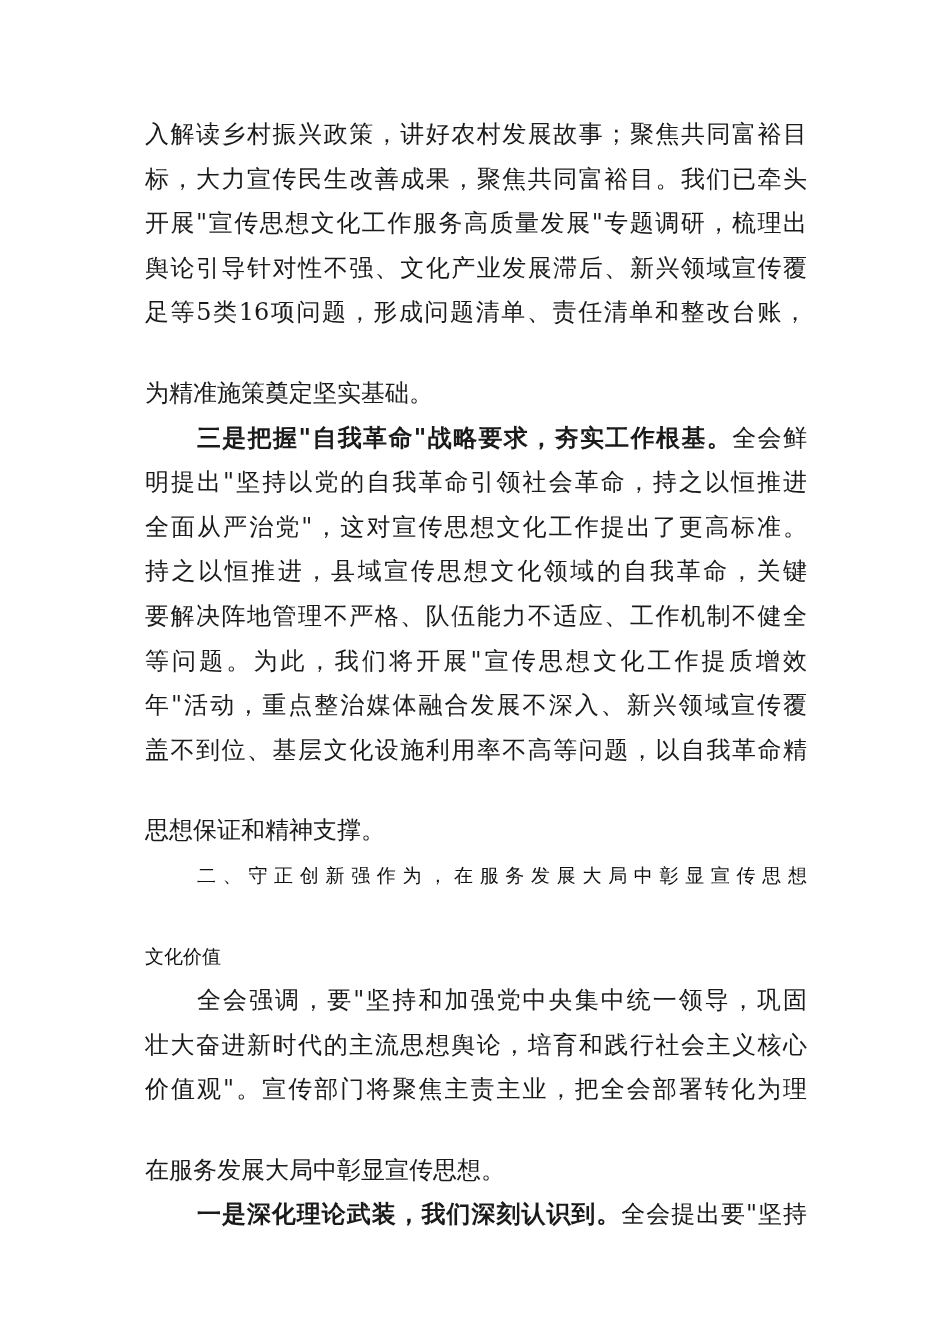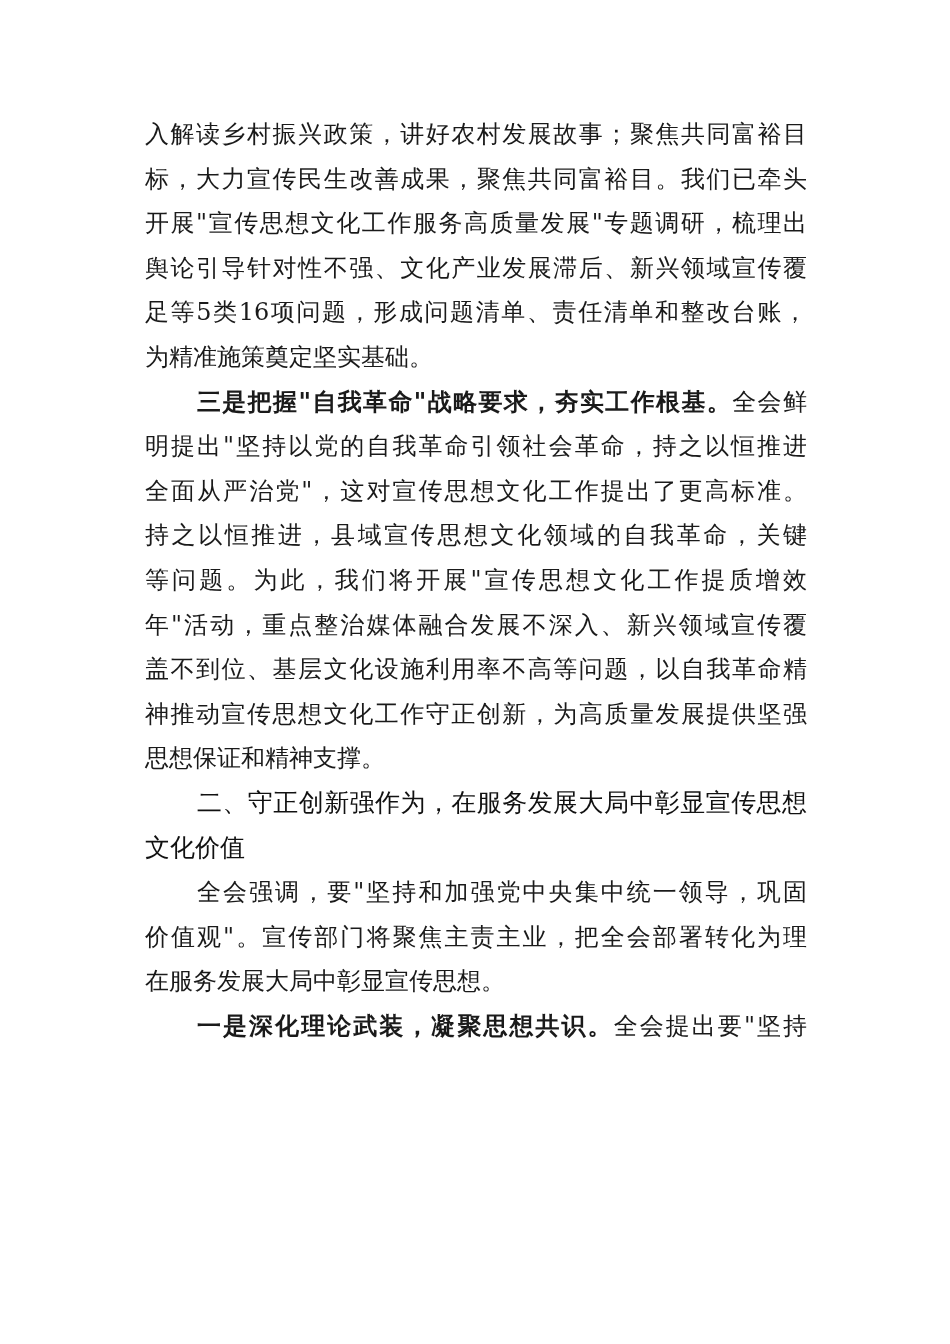--- a/index.html
+++ b/index.html
@@ -1,59 +1,60 @@
 <!DOCTYPE html>
 <html><head>
 <meta charset="utf-8">
 <style>
   html, body { margin: 0; padding: 0; background: #ffffff; }
   body { width: 950px; height: 1344px; position: relative; overflow: hidden;
          font-family: "DejaVu Serif", "Liberation Serif", serif; color: #1a1a1a; }
   .page { position: absolute; left: 145px; top: 112px; width: 662px; }
   .line { height: 44.6px; line-height: 44.6px; font-size: 24px; white-space: nowrap;
           text-align: justify; text-align-last: justify; }
-  .line.last { text-align-last: left; }
+  .line.last { text-align-last: left; margin-top: 36px; }
   .indent { padding-left: 52px; }
   .b { font-weight: bold; font-family: "DejaVu Sans", "Liberation Sans", sans-serif; }
-  .heading { font-family: "DejaVu Sans", "Liberation Sans", sans-serif; font-weight: normal; font-size: 25px; color: #111; }
+  .heading { font-family: "DejaVu Sans", "Liberation Sans", sans-serif; font-weight: normal; font-size: 19px; color: #111; }
 </style>
 </head>
 <body>
 
 <div class="page">
 
   <div>
     <div class="line">入解读乡村振兴政策，讲好农村发展故事；聚焦共同富裕目</div>
     <div class="line">标，大力宣传民生改善成果，聚焦共同富裕目。我们已牵头</div>
     <div class="line">开展"宣传思想文化工作服务高质量发展"专题调研，梳理出</div>
     <div class="line">舆论引导针对性不强、文化产业发展滞后、新兴领域宣传覆</div>
     <div class="line">足等5类16项问题，形成问题清单、责任清单和整改台账，</div>
     <div class="line last">为精准施策奠定坚实基础。</div>
   </div>
 
   <div>
     <div class="line indent"><span class="b">三是把握"自我革命"战略要求，夯实工作根基。</span><span>全会鲜</span></div>
     <div class="line">明提出"坚持以党的自我革命引领社会革命，持之以恒推进</div>
     <div class="line">全面从严治党"，这对宣传思想文化工作提出了更高标准。</div>
     <div class="line">持之以恒推进，县域宣传思想文化领域的自我革命，关键</div>
+    <div class="line">要解决阵地管理不严格、队伍能力不适应、工作机制不健全</div>
     <div class="line">等问题。为此，我们将开展"宣传思想文化工作提质增效</div>
     <div class="line">年"活动，重点整治媒体融合发展不深入、新兴领域宣传覆</div>
     <div class="line">盖不到位、基层文化设施利用率不高等问题，以自我革命精</div>
-    <div class="line">神推动宣传思想文化工作守正创新，为高质量发展提供坚强</div>
     <div class="line last">思想保证和精神支撑。</div>
   </div>
 
   <div>
     <div class="line indent heading">二、守正创新强作为，在服务发展大局中彰显宣传思想</div>
     <div class="line last heading">文化价值</div>
   </div>
 
   <div>
     <div class="line indent">全会强调，要"坚持和加强党中央集中统一领导，巩固</div>
+    <div class="line">壮大奋进新时代的主流思想舆论，培育和践行社会主义核心</div>
     <div class="line">价值观"。宣传部门将聚焦主责主业，把全会部署转化为理</div>
     <div class="line last">在服务发展大局中彰显宣传思想。</div>
   </div>
 
   <div>
-    <div class="line indent"><span class="b">一是深化理论武装，凝聚思想共识。</span><span>全会提出要"坚持</span></div>
+    <div class="line indent"><span class="b">一是深化理论武装，我们深刻认识到。</span><span>全会提出要"坚持</span></div>
   </div>
 
 </div>
 
 </body></html>

